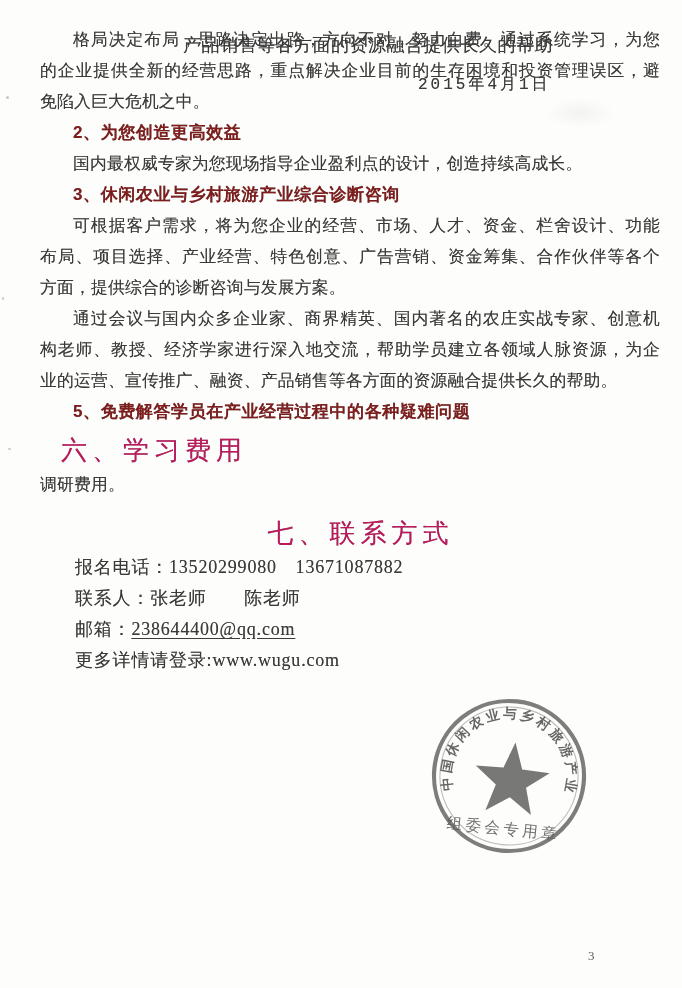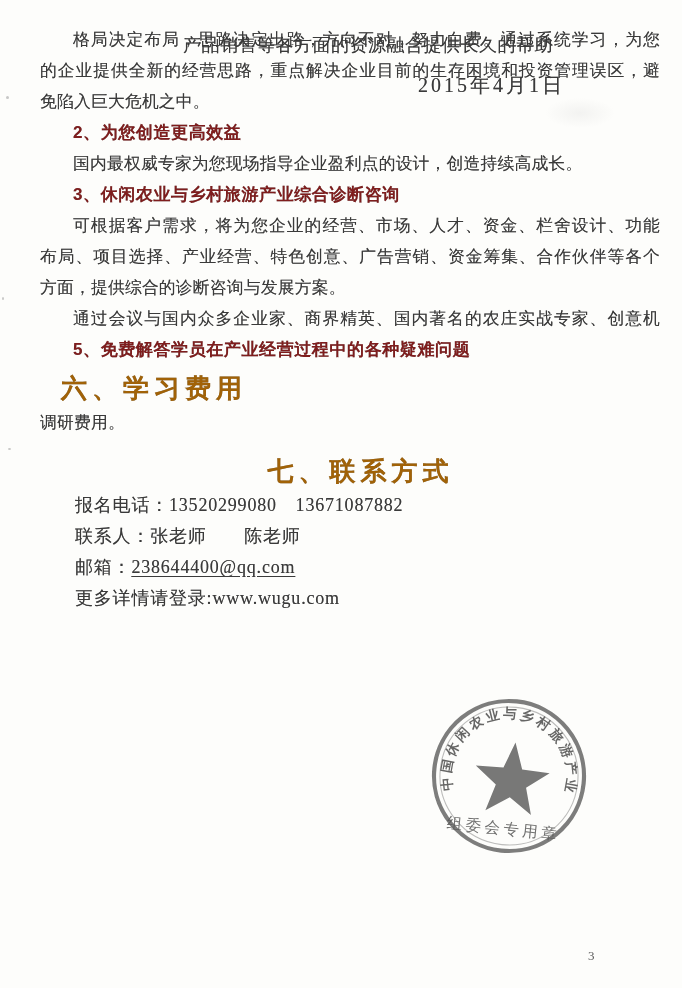--- a/index.html
+++ b/index.html
@@ -20,33 +20,33 @@
   .line{min-height:31px;text-shadow:0 0 .5px rgba(58,58,58,.55);}
   .body{font-size:16.8px;line-height:31px;letter-spacing:.2px;}
   .indent{margin-left:33px;}
   .justify{text-align:justify;text-align-last:justify;text-justify:inter-ideograph;}
   .subhead{
     font-family:"Liberation Sans","DejaVu Sans",sans-serif;
     font-weight:700;font-size:17px;line-height:31px;margin-left:33px;
     letter-spacing:.6px;color:#7f1d1d;
   }
   .section{
-    font-weight:700;font-size:26px;line-height:36px;height:36px;
-    letter-spacing:5px;margin:6px 0 0 21px;color:#a16207;
+    font-weight:400;font-size:26px;line-height:36px;height:36px;
+    letter-spacing:5px;margin:6px 0 0 21px;color:#be185d;
   }
   .section.second{margin-top:16px;text-align:center;}
   .contact{font-size:18px;line-height:31px;margin-left:35px;letter-spacing:.8px;}
   .email-address{text-decoration:underline;text-underline-offset:3px;}
   .signature{
     font-size:18px;line-height:30px;margin:30px 0 0 183px;
     letter-spacing:.5px;text-shadow:0 0 .5px rgba(58,58,58,.55);
   }
   .docdate{
-    font-size:20px;line-height:30px;margin:10px 0 0 418px;
-    letter-spacing:3px;text-shadow:0 0 .5px rgba(58,58,58,.55);
+    font-size:16px;line-height:30px;margin:10px 0 0 418px;
+    letter-spacing:3px;text-shadow:0 0 .5px rgba(58,58,58,.55);font-family:Liberation Mono, monospace;
   }
   .pagenum{position:absolute;left:588px;top:948px;font-size:13px;color:#5a5a5a;}
   .stamp{
     position:absolute;left:424px;top:691px;width:170px;height:170px;
     mix-blend-mode:multiply;opacity:.88;transform:rotate(6deg);
   }
   .speck{position:absolute;background:#9a9a9a;border-radius:50%;opacity:.55;}
   .speck.s1{left:6px;top:96px;width:3px;height:3px;}
   .speck.s2{left:2px;top:297px;width:2px;height:3px;}
   .speck.s3{left:8px;top:448px;width:3px;height:2px;}
@@ -64,20 +64,22 @@
       <div class="line body indent justify">格局决定布局，思路决定出路，方向不对，努力白费。通过系统学习，为您</div>
       <div class="line body justify">的企业提供全新的经营思路，重点解决企业目前的生存困境和投资管理误区，避</div>
       <div class="line body">免陷入巨大危机之中。</div>
       <div class="line subhead">2、为您创造更高效益</div>
       <div class="line body indent">国内最权威专家为您现场指导企业盈利点的设计，创造持续高成长。</div>
       <div class="line subhead">3、休闲农业与乡村旅游产业综合诊断咨询</div>
       <div class="line body indent justify">可根据客户需求，将为您企业的经营、市场、人才、资金、栏舍设计、功能</div>
       <div class="line body justify">布局、项目选择、产业经营、特色创意、广告营销、资金筹集、合作伙伴等各个</div>
       <div class="line body">方面，提供综合的诊断咨询与发展方案。</div>
       <div class="line body indent justify">通过会议与国内众多企业家、商界精英、国内著名的农庄实战专家、创意机</div>
+      <div class="line body justify">构老师、教授、经济学家进行深入地交流，帮助学员建立各领域人脉资源，为企</div>
+      <div class="line body">业的运营、宣传推广、融资、产品销售等各方面的资源融合提供长久的帮助。</div>
       <div class="line subhead">5、免费解答学员在产业经营过程中的各种疑难问题</div>
       <div class="line section">六、学习费用</div>
       <div class="line body">调研费用。</div>
       <div class="line section second">七、联系方式</div>
       <div class="line contact">报名电话：13520299080　13671087882</div>
       <div class="line contact">联系人：张老师　　陈老师</div>
       <div class="line contact"><span>邮箱：</span><span class="email-address">238644400@qq.com</span></div>
       <div class="line contact">更多详情请登录:www.wugu.com</div>
     </div>
 

